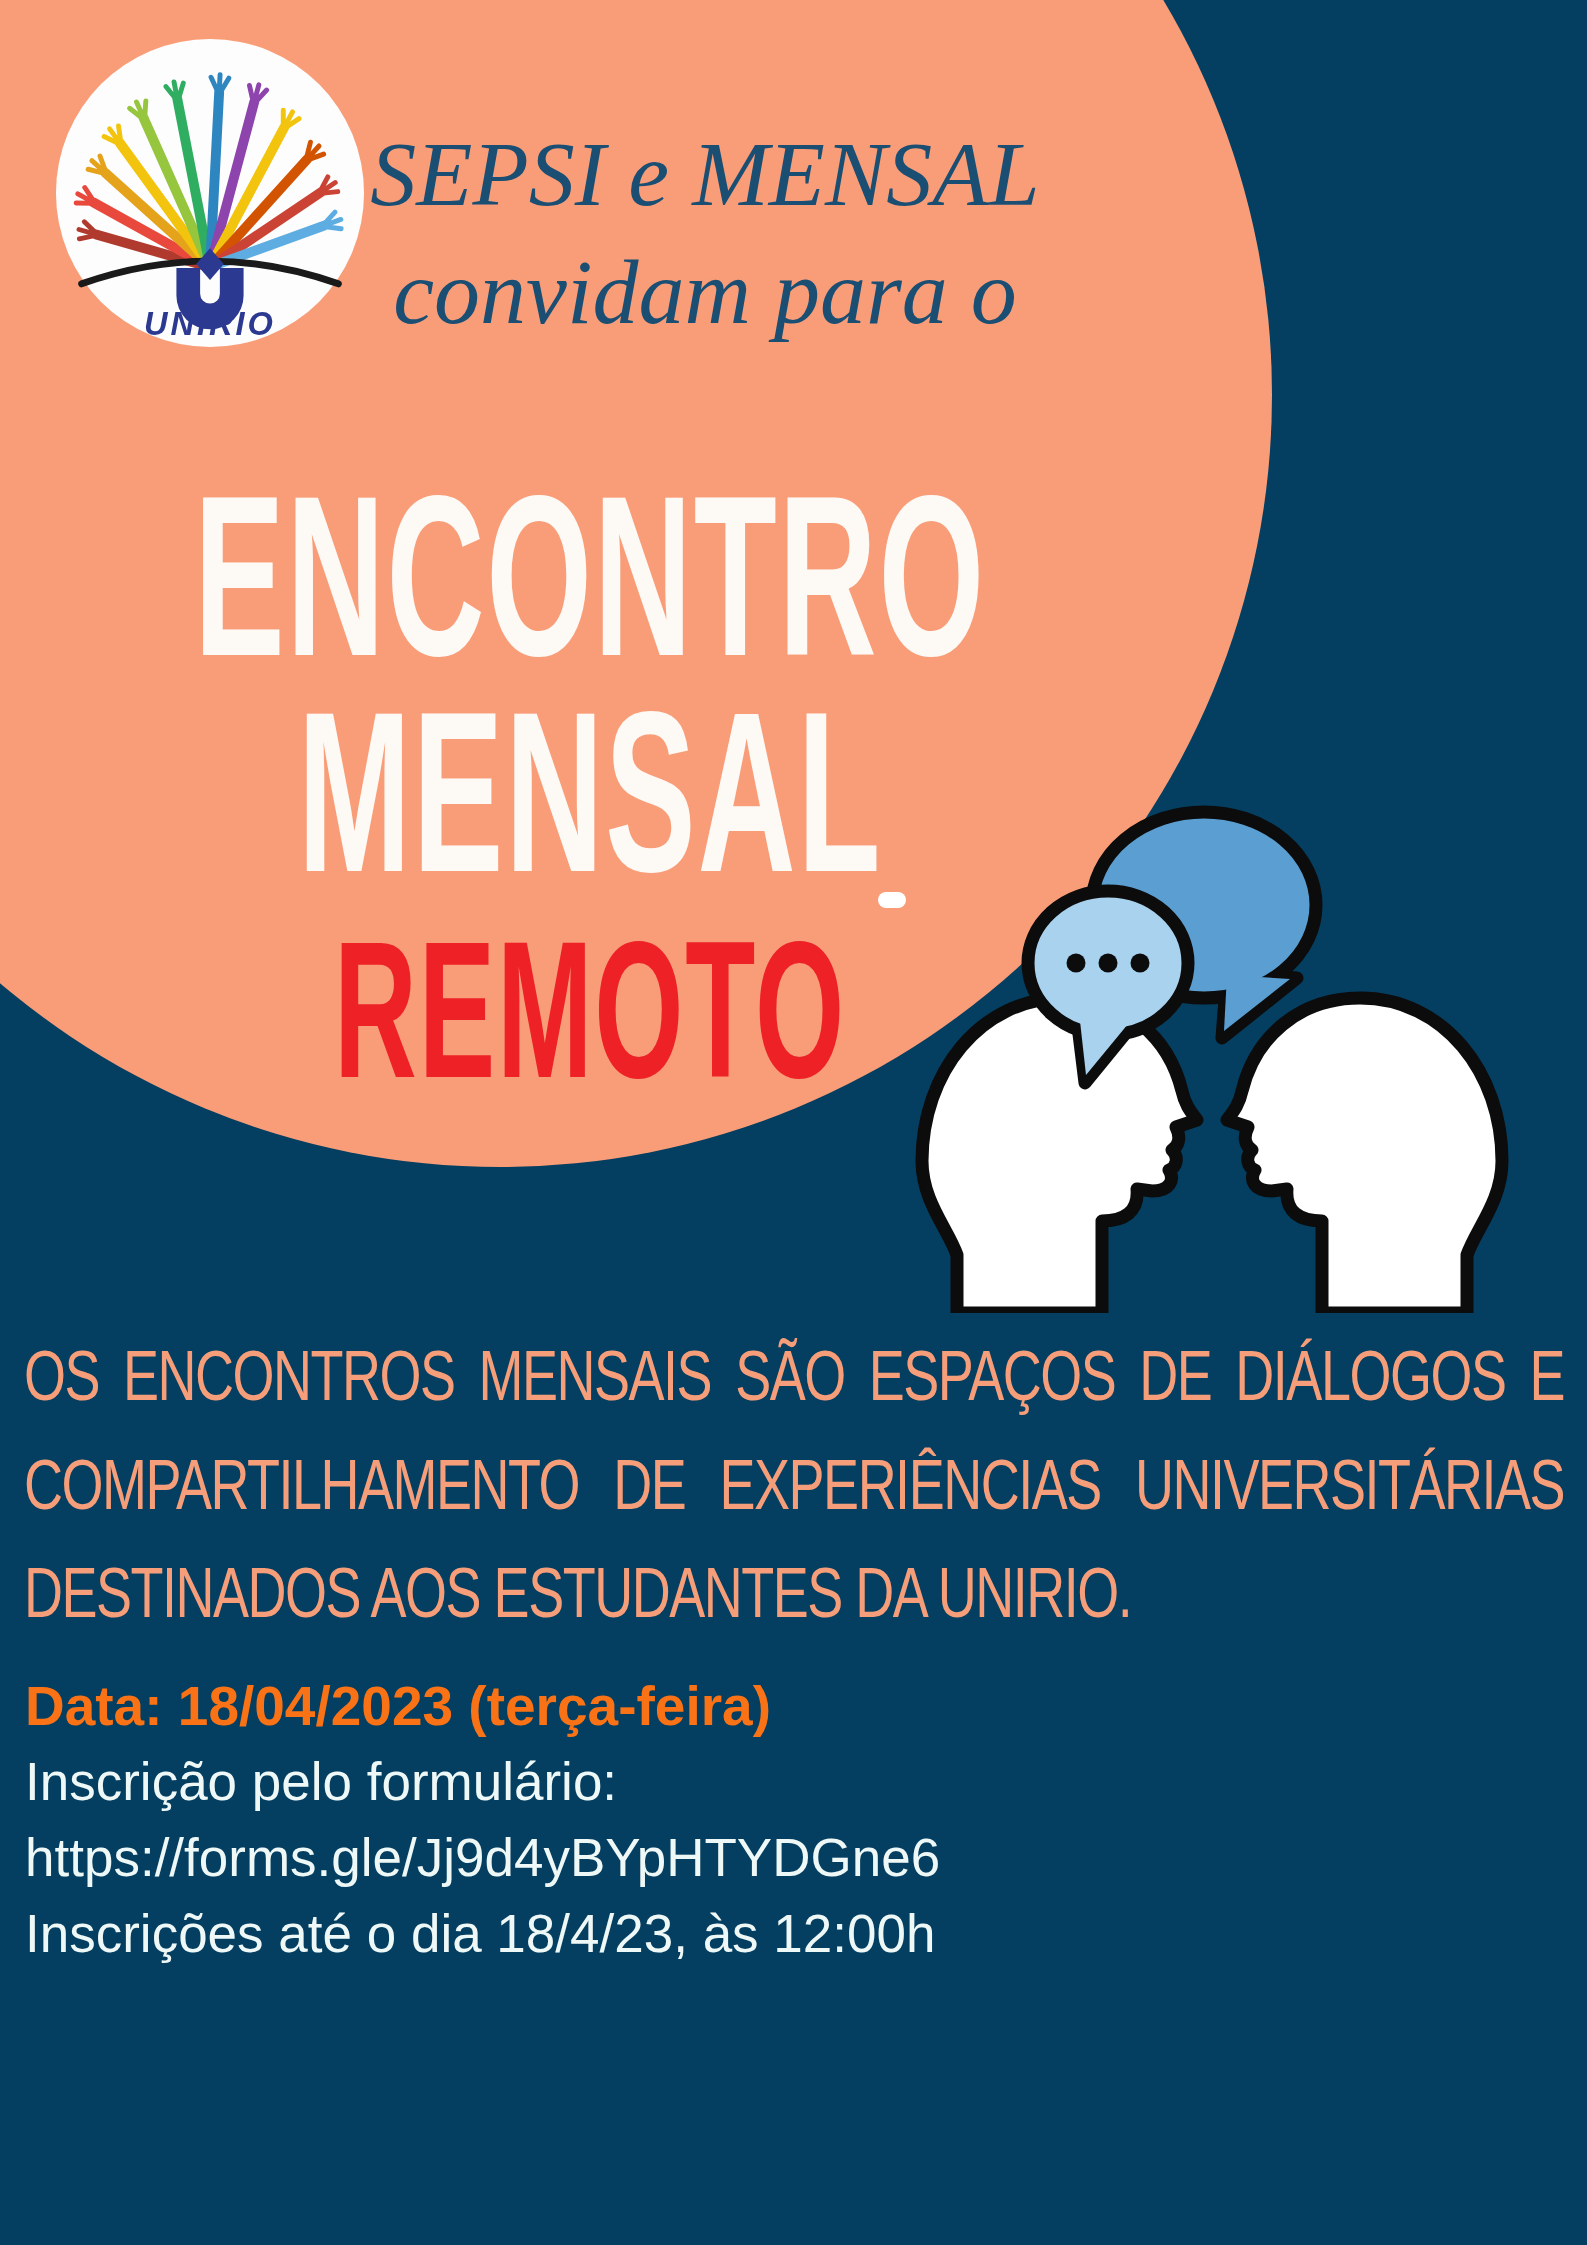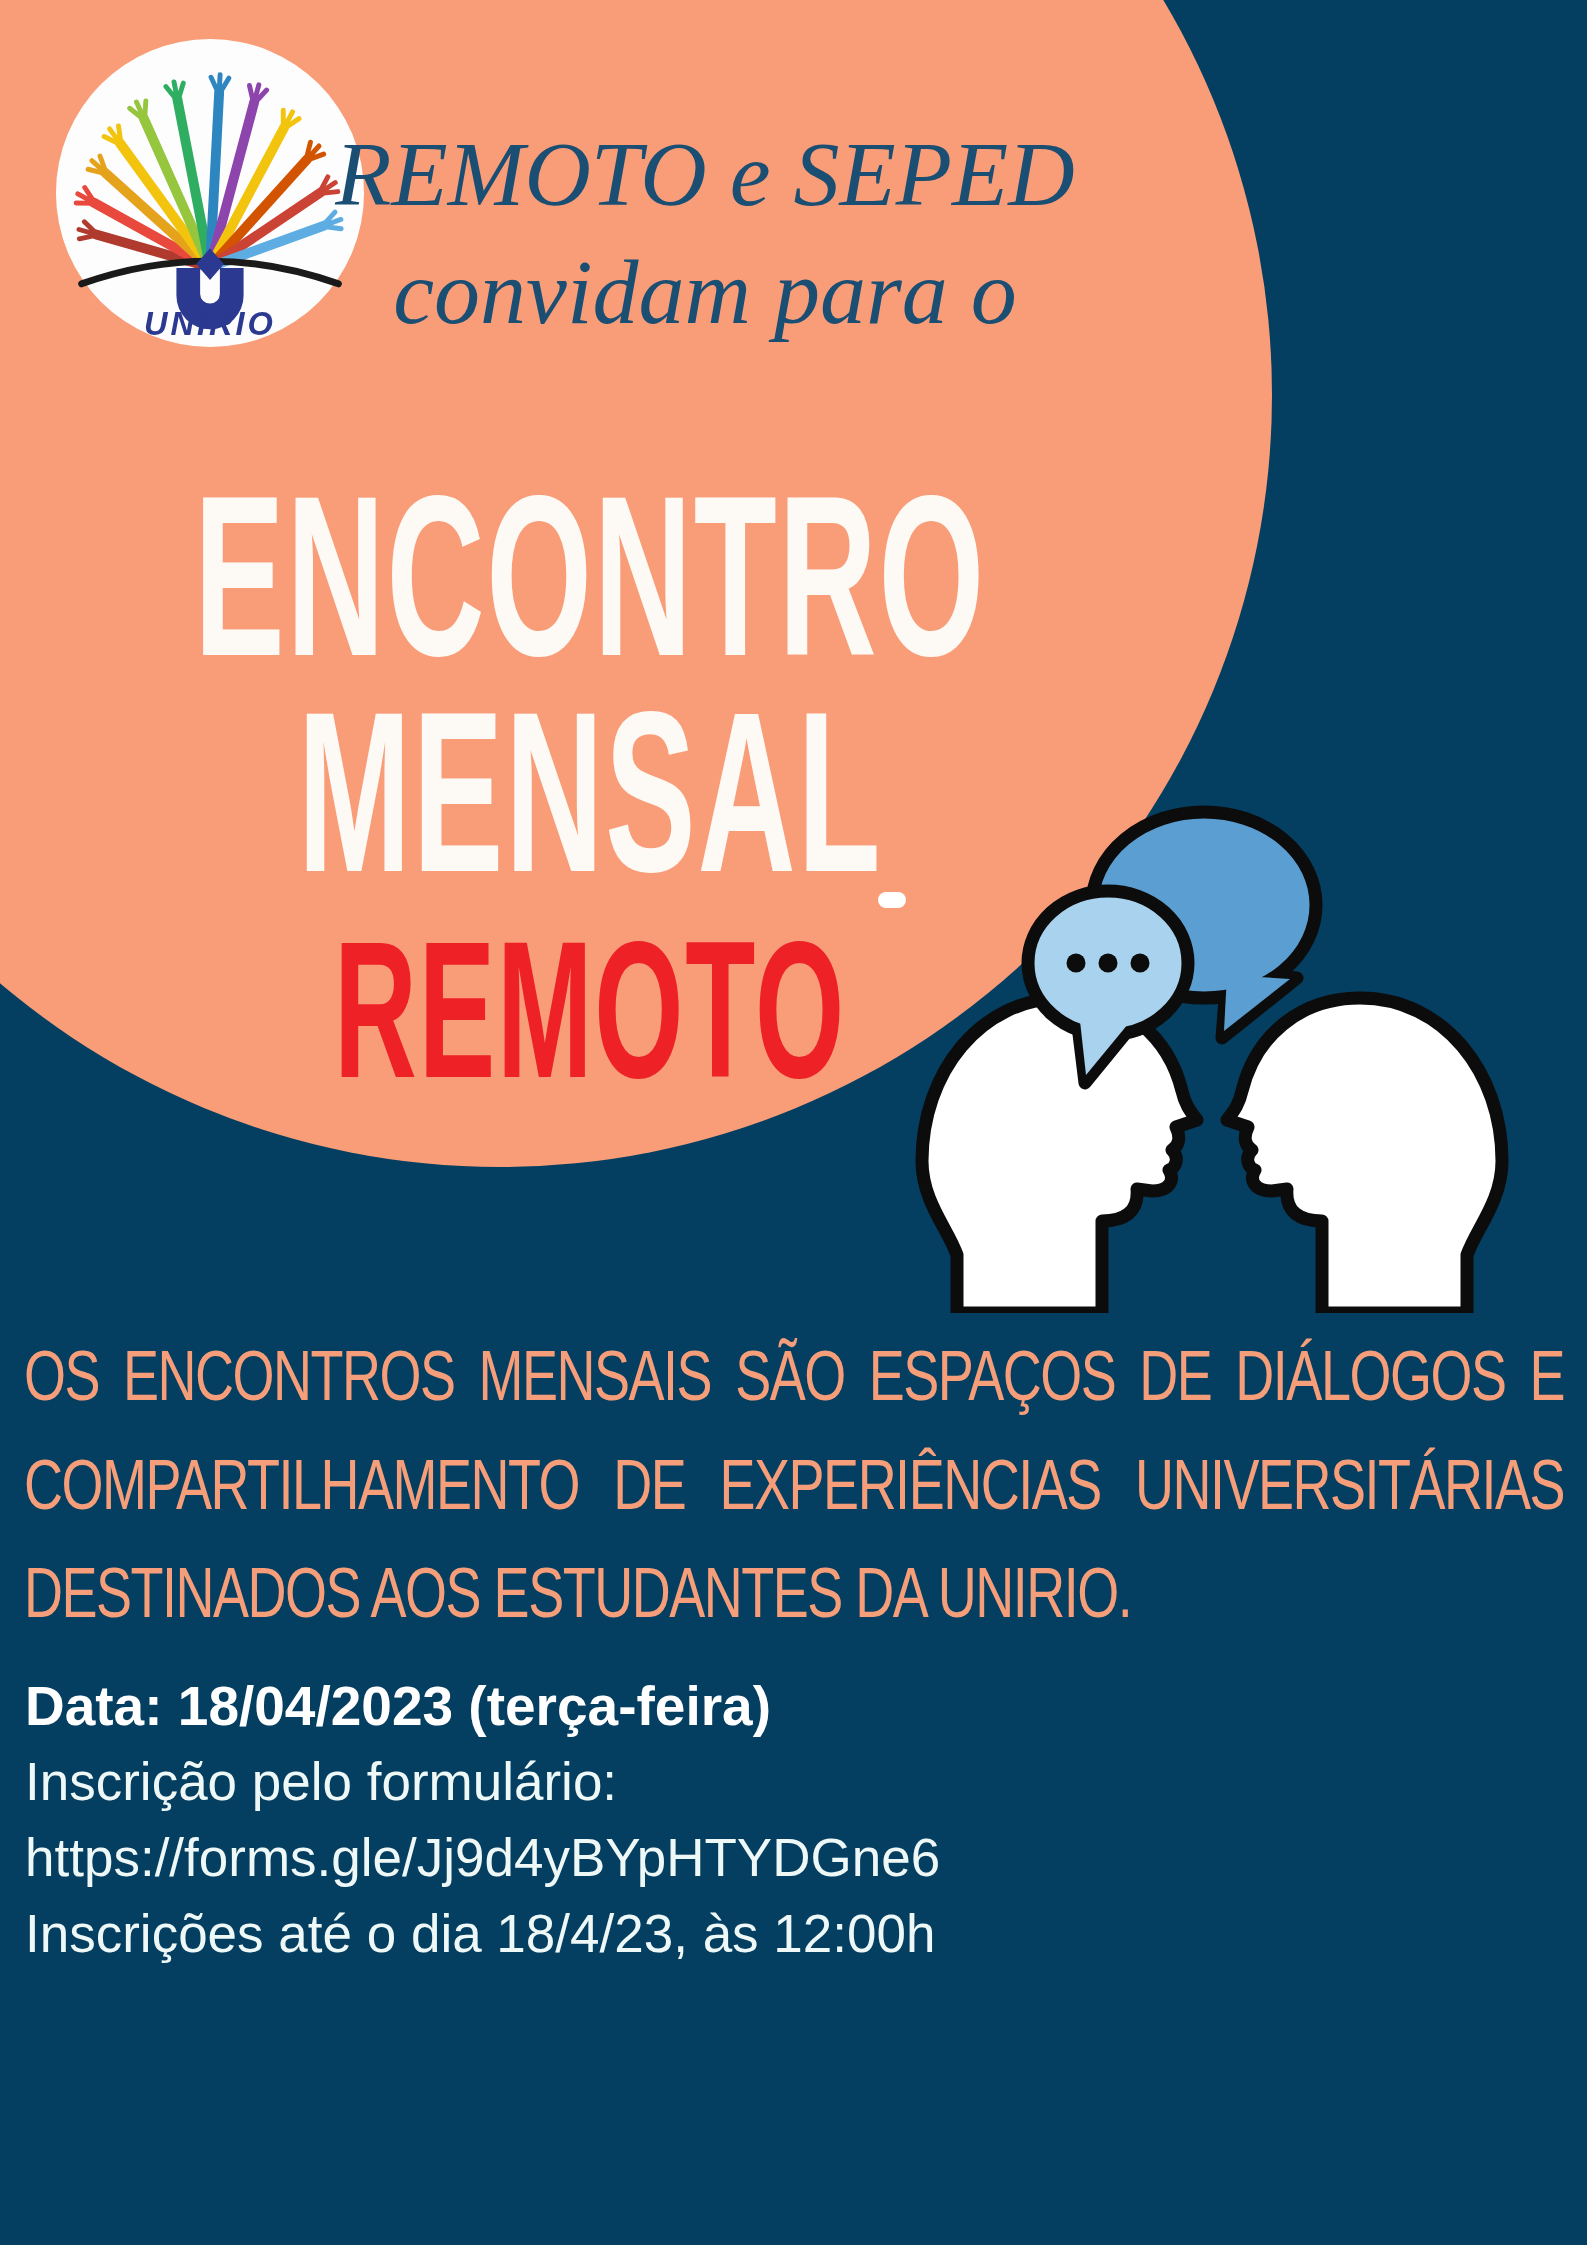--- a/index.html
+++ b/index.html
@@ -65,21 +65,21 @@
     font-weight:400;
   }
   .desc .just{text-align:justify;text-align-last:justify;}
   .desc .last{text-align:left;}
   .info{
     position:absolute;left:25px;top:1668px;width:1540px;
     color:#eef8f7;
     font-size:53px;line-height:76px;
     font-weight:400;
   }
-  .info .b{font-weight:700;color:#ffffff;font-size:55px;}
+  .info .b{font-weight:700;color:#f97316;font-size:55px;}
 </style>
 </head>
 <body>
 
 <div class="poster">
 
   <div class="big-circle"></div>
 
   <div class="logo-wrap">
     <svg viewBox="0 0 320 320" width="316" height="316">
@@ -137,21 +137,21 @@
       <path d="M30,252 Q160,206 290,252" stroke="#1a1a1a" stroke-width="7" fill="none" stroke-linecap="round"></path>
       <g fill="#2b3990">
         <polygon points="160,216 174,232 160,248 146,232"></polygon>
         <path d="M126,236 L150,236 L150,262 A10,10 0 0 0 170,262 L170,236 L194,236 L194,264 A34,34 0 0 1 126,264 Z"></path>
       </g>
       <text x="160" y="304" font-size="33" font-weight="bold" fill="#2b3990" text-anchor="middle" letter-spacing="3" font-family="Liberation Sans, sans-serif">UNIRIO</text>
     </svg>
   </div>
 
   <div class="invite">
-    <div>REMOTO e SEPED</div>
+    <div>SEPSI e MENSAL</div>
     <div>convidam para o</div>
   </div>
 
   <div class="headline l1">ENCONTRO</div>
   <div class="headline l2">MENSAL</div>
   <div class="headline l3">REMOTO</div>
 
   <svg class="illus" viewBox="0 0 690 520">
 
     <path d="M85,520 L85,462 C76,436 50,408 50,368 C50,280 108,205 192,205 C254,205 297,245 310,298 C313,312 319,319 325,327 L304,334 C309,344 307,353 300,357 C307,364 305,374 297,377 C303,387 298,398 280,398 L265,396 C267,419 252,428 230,428 L230,520 Z" fill="#ffffff" stroke="#0c0c0c" stroke-width="13" stroke-linejoin="round"></path>

